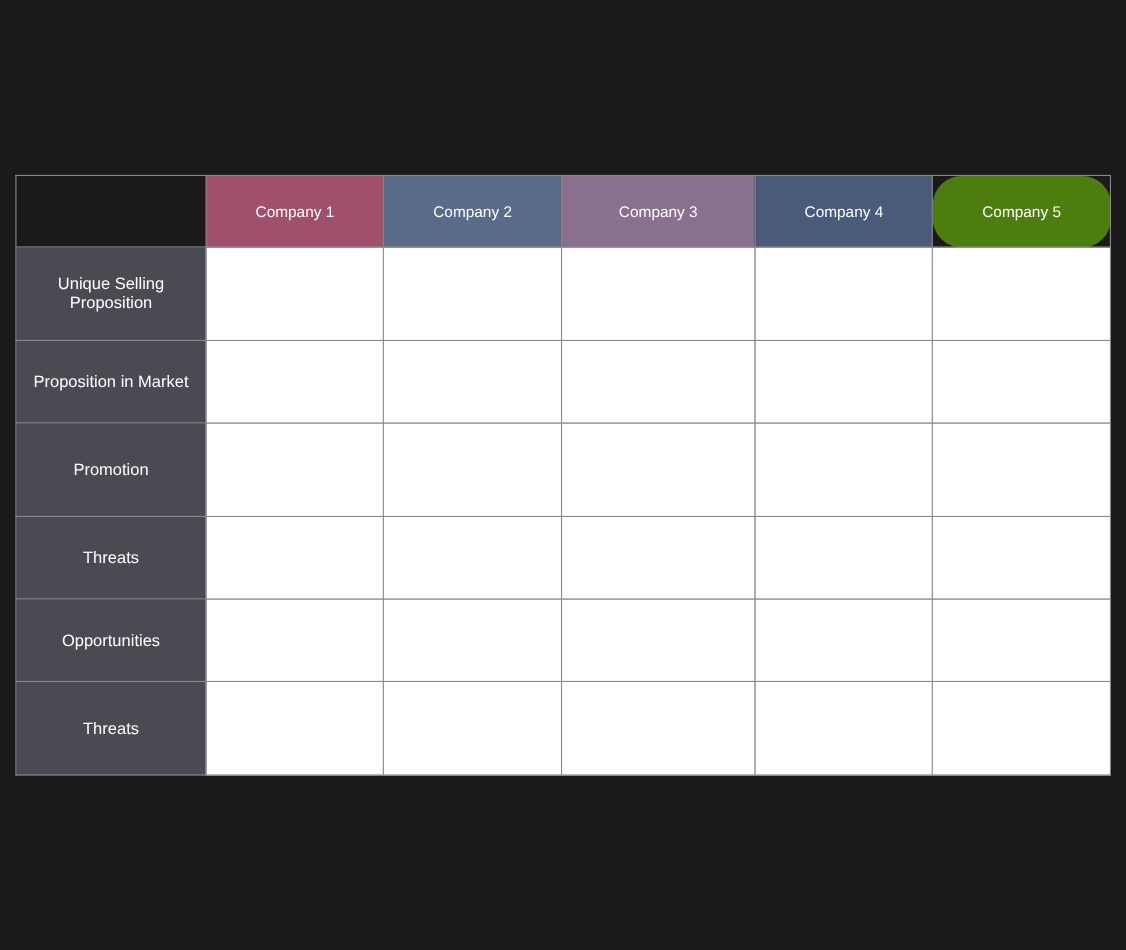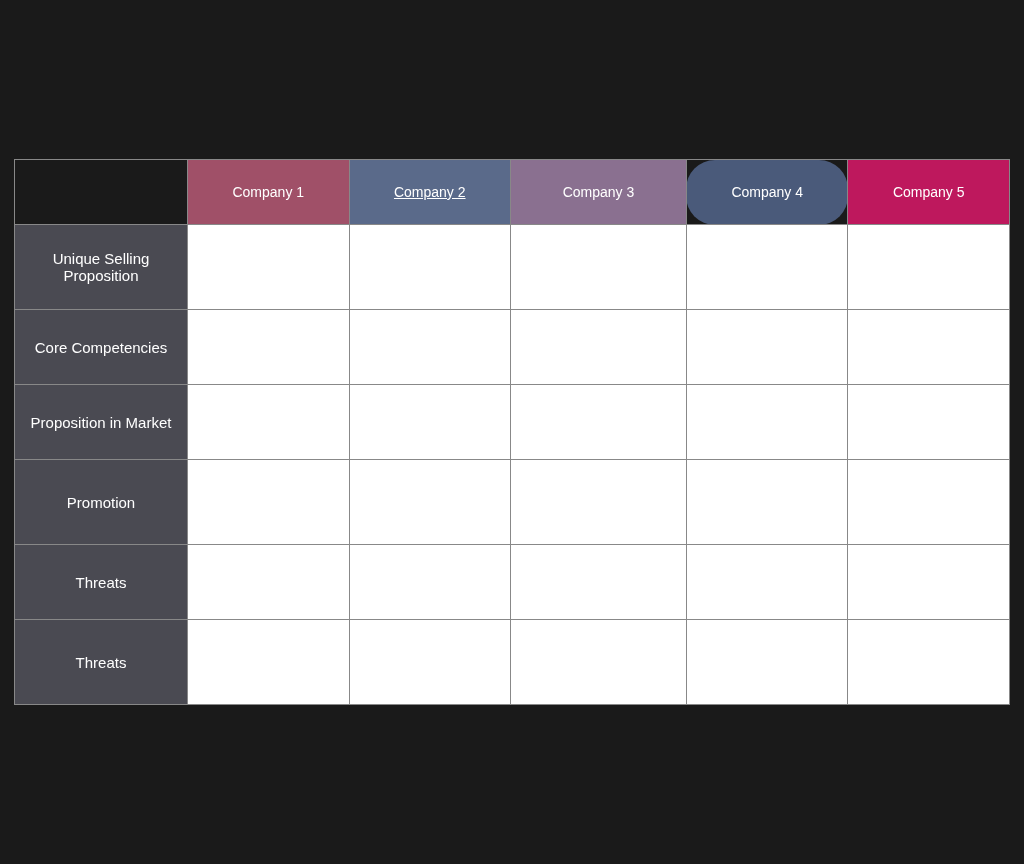--- a/index.html
+++ b/index.html
@@ -55,37 +55,36 @@
     }
 
     .header-company1 {
       background-color: #a05068;
       width: 165px;
     }
 
     .header-company2 {
       background-color: #5a6a8a;
       width: 165px;
-      text-decoration: underline;
     }
 
     .header-company3 {
       background-color: #8a7090;
       width: 180px;
     }
 
     .header-company4 {
       background-color: #4a5a7a;
       width: 165px;
-      border-radius: 29px;
     }
 
     .header-company5 {
-      background-color: #be185d;
+      background-color: #4d7c0f;
       width: 165px;
+      border-radius: 26px;
     }
 
     
     .row-label {
       background-color: #4a4a52;
       color: #e0e0e0;
       font-size: 12.5px;
       padding: 8px 10px;
       text-align: center;
       font-weight: 400;
@@ -136,28 +135,20 @@
     </thead>
     <tbody>
       <tr class="row-usp">
         <td class="row-label">Unique Selling Proposition</td>
         <td class="data-cell"></td>
         <td class="data-cell"></td>
         <td class="data-cell"></td>
         <td class="data-cell"></td>
         <td class="data-cell"></td>
       </tr>
-      <tr class="row-core">
-        <td class="row-label">Core Competencies</td>
-        <td class="data-cell"></td>
-        <td class="data-cell"></td>
-        <td class="data-cell"></td>
-        <td class="data-cell"></td>
-        <td class="data-cell"></td>
-      </tr>
       <tr class="row-positioning">
         <td class="row-label">Proposition in Market</td>
         <td class="data-cell"></td>
         <td class="data-cell"></td>
         <td class="data-cell"></td>
         <td class="data-cell"></td>
         <td class="data-cell"></td>
       </tr>
       <tr class="row-strengths">
         <td class="row-label">Promotion</td>
@@ -168,20 +159,28 @@
         <td class="data-cell"></td>
       </tr>
       <tr class="row-threats1">
         <td class="row-label">Threats</td>
         <td class="data-cell"></td>
         <td class="data-cell"></td>
         <td class="data-cell"></td>
         <td class="data-cell"></td>
         <td class="data-cell"></td>
       </tr>
+      <tr class="row-opportunities">
+        <td class="row-label">Opportunities</td>
+        <td class="data-cell"></td>
+        <td class="data-cell"></td>
+        <td class="data-cell"></td>
+        <td class="data-cell"></td>
+        <td class="data-cell"></td>
+      </tr>
       <tr class="row-threats2">
         <td class="row-label">Threats</td>
         <td class="data-cell"></td>
         <td class="data-cell"></td>
         <td class="data-cell"></td>
         <td class="data-cell"></td>
         <td class="data-cell"></td>
       </tr>
     </tbody>
   </table>

